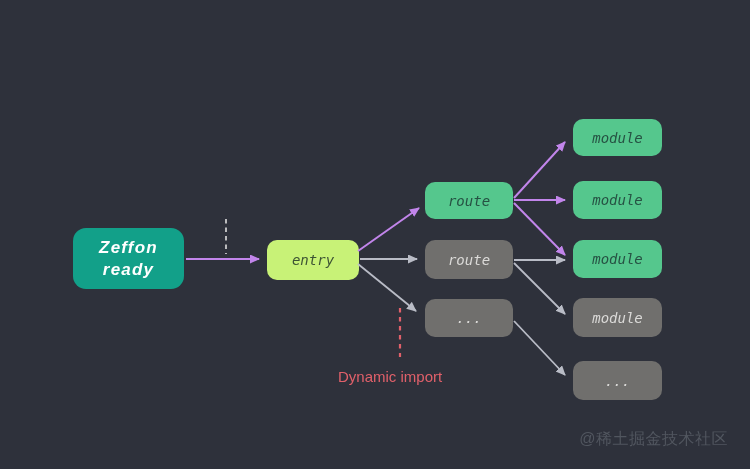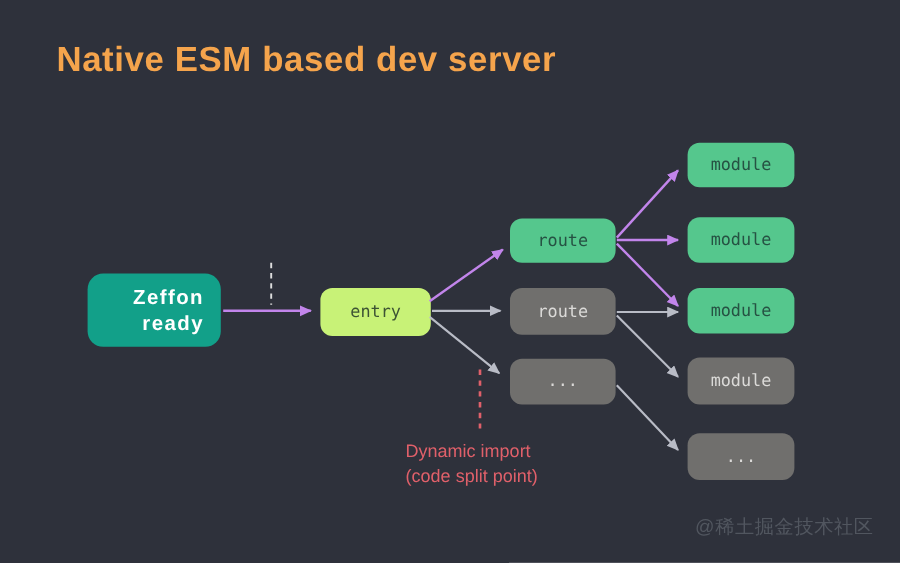--- a/index.html
+++ b/index.html
@@ -11,25 +11,26 @@
     font-family:"Liberation Sans", sans-serif;
   }
   .title{
     position:absolute;left:47px;top:34px;
     font-size:29px;font-weight:bold;letter-spacing:.5px;
     color:var(--c-title);margin:0;
   }
   .node{
     position:absolute;
     display:flex;align-items:center;justify-content:center;
-    text-align:right;
+    text-align:center;
     border-radius:10px;
     font-family:"DejaVu Sans Mono", monospace;
     font-size:14px;
     box-sizing:border-box;
+    font-style:italic;
   }
   .node.server{
     left:73px;top:228px;width:111px;height:61px;border-radius:13px;
     background:var(--c-teal);color:#ffffff;
     font-family:"Liberation Sans", sans-serif;
     font-weight:bold;font-size:17px;line-height:22px;letter-spacing:1.2px;
     padding:0 14px;
   }
   .node.entry{
     left:267px;top:240px;width:92px;height:40px;
@@ -70,21 +71,20 @@
   .wm-author{
     position:absolute;right:10px;top:440px;
     font-size:23px;color:var(--c-wm-bright);
   }
 </style>
 </head>
 <body>
 
 <div class="canvas">
 
-  <h1 class="title">Native ESM based dev server</h1>
 
 
   <div class="node server">Zeffon ready</div>
   <div class="node entry">entry</div>
   <div class="node green route-top">route</div>
   <div class="node gray route-mid">route</div>
   <div class="node gray dots-mid">...</div>
   <div class="node green module-1">module</div>
   <div class="node green module-2">module</div>
   <div class="node green module-3">module</div>
@@ -112,20 +112,19 @@
 
     <line class="arrow-p" x1="186" y1="259" x2="259" y2="259" marker-end="url(#ah-p)"></line>
     <line class="arrow-p" x1="358" y1="251" x2="419" y2="208" marker-end="url(#ah-p)"></line>
     <line class="arrow-p" x1="514" y1="198" x2="565" y2="142" marker-end="url(#ah-p)"></line>
     <line class="arrow-p" x1="514" y1="200" x2="565" y2="200" marker-end="url(#ah-p)"></line>
     <line class="arrow-p" x1="514" y1="203" x2="565" y2="255" marker-end="url(#ah-p)"></line>
   </svg>
 
   <div class="lbl-dynamic">
     <span>Dynamic import</span>
-    <span>(code split point)</span>
   </div>
 
   <div class="watermark">
     <div class="wm-community">@稀土掘金技术社区</div>
   </div>
 
 </div>
 
 </body></html>

